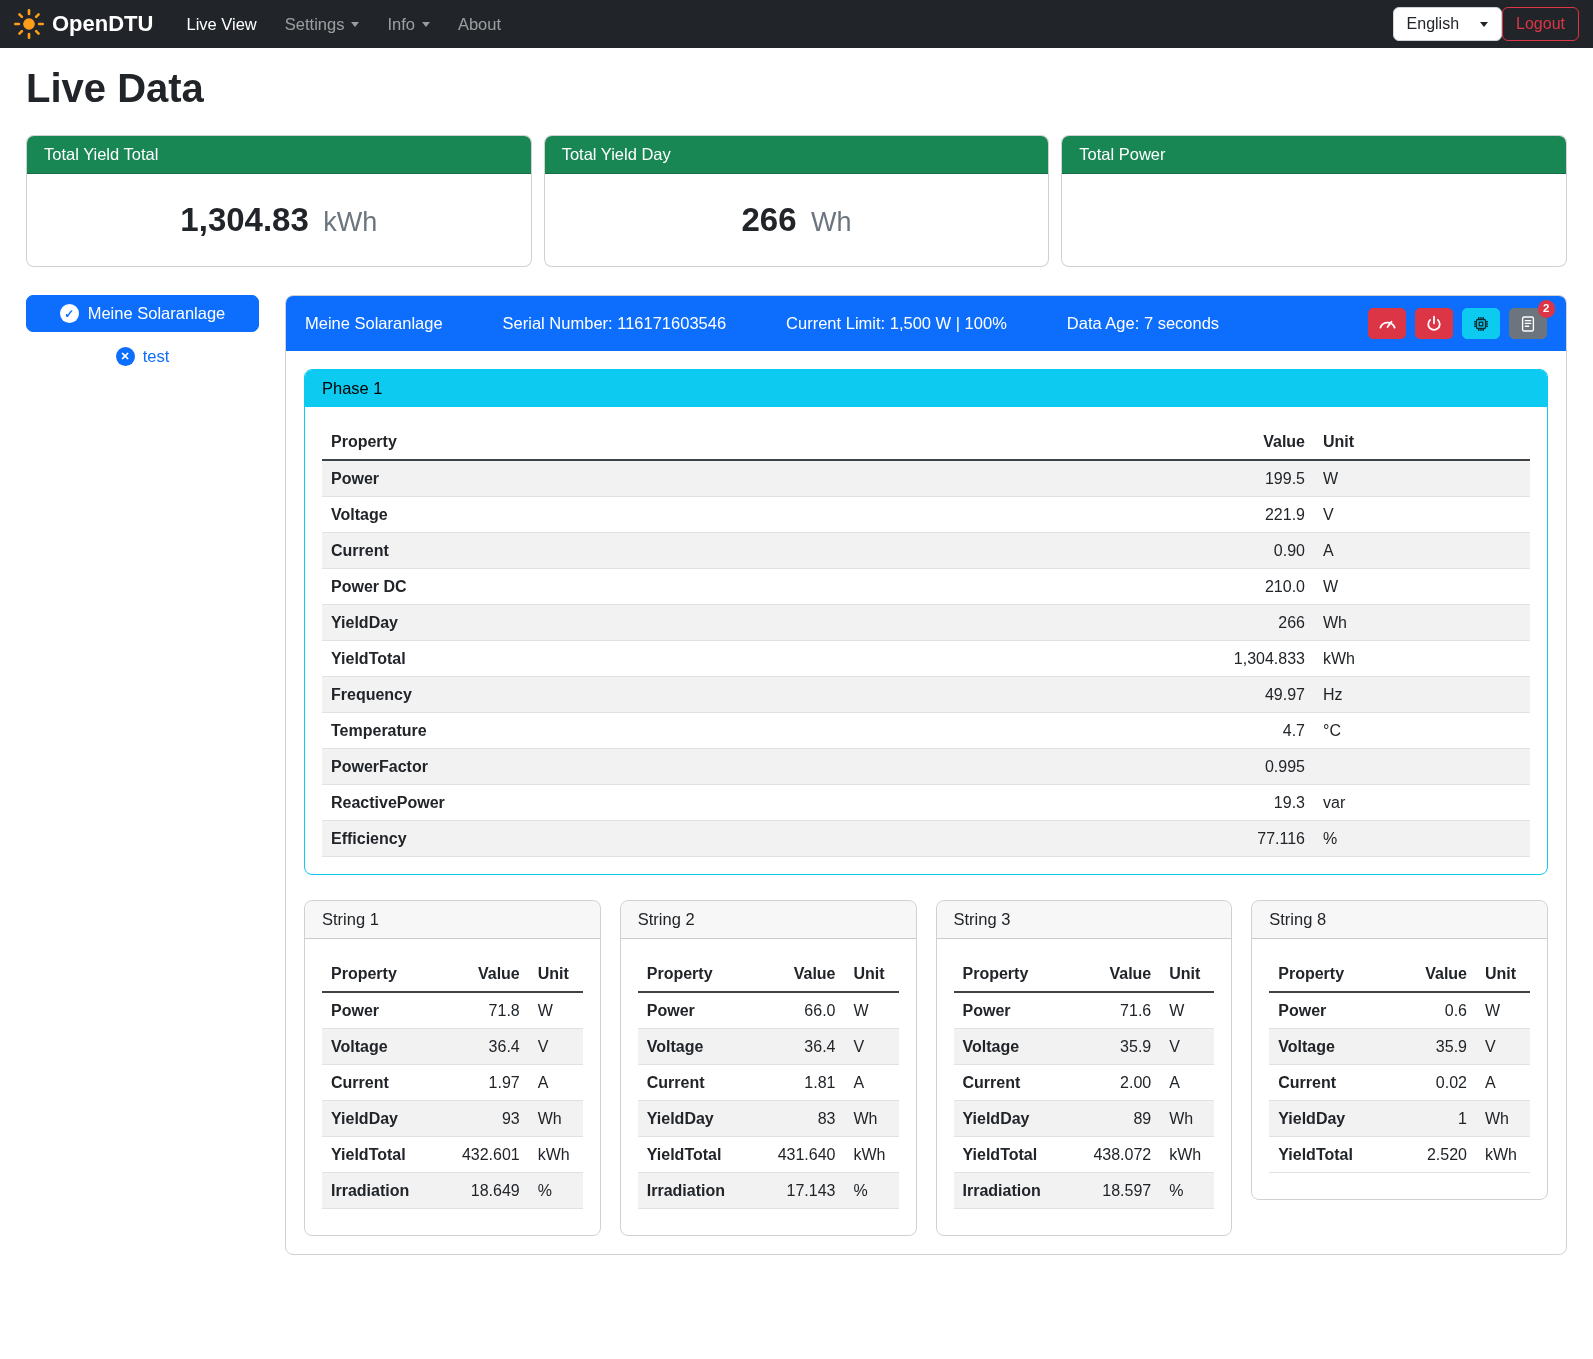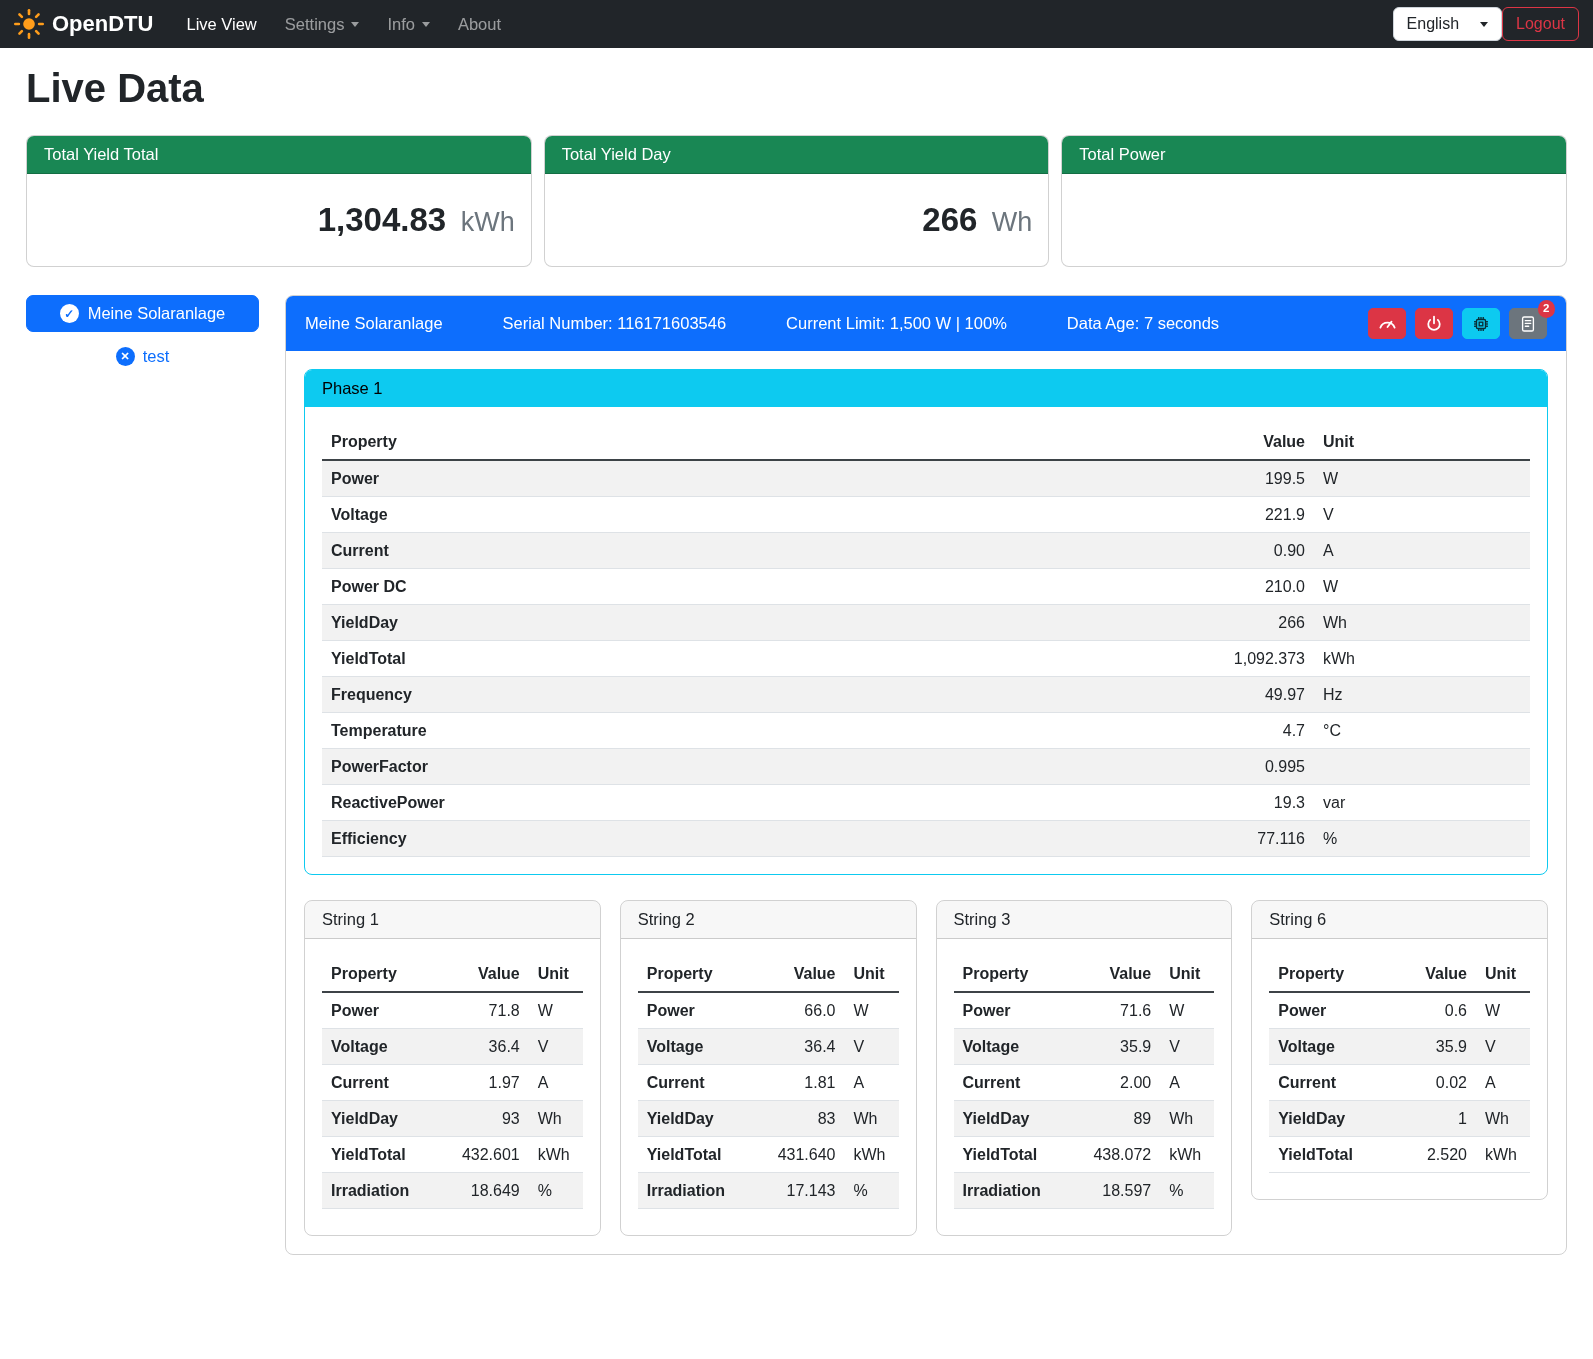--- a/index.html
+++ b/index.html
@@ -64,21 +64,21 @@
     background: #fff;
     border: 1px solid rgba(0,0,0,.18);
     border-radius: 8px;
   }
   .card-header-green {
     background: #198754; color: #fff;
     padding: 9px 17px; font-size: 16.5px;
     border-radius: 7px 7px 0 0;
     border-bottom: 1px solid rgba(0,0,0,.18);
   }
-  .summary-body { padding: 27px 16px; text-align: right; }
+  .summary-body { padding: 27px 16px; text-align: center; }
   .big-val { font-size: 33px; font-weight: 600; color: #212529; }
   .big-unit { font-size: 27px; color: #6c757d; margin-left: 10px; }
 
   
   .content {
     display: grid; grid-template-columns: 233px 1fr;
     gap: 26px; align-items: start;
   }
 
   
@@ -347,21 +347,21 @@
                     <td class="val">210.0</td>
                     <td class="unit">W</td>
                   </tr>
                   <tr>
                     <th>YieldDay</th>
                     <td class="val">266</td>
                     <td class="unit">Wh</td>
                   </tr>
                   <tr>
                     <th>YieldTotal</th>
-                    <td class="val">1,092.373</td>
+                    <td class="val">1,304.833</td>
                     <td class="unit">kWh</td>
                   </tr>
                   <tr>
                     <th>Frequency</th>
                     <td class="val">49.97</td>
                     <td class="unit">Hz</td>
                   </tr>
                   <tr>
                     <th>Temperature</th>
                     <td class="val">4.7</td>
@@ -524,21 +524,21 @@
                       <th>Irradiation</th>
                       <td class="val">18.597</td>
                       <td class="unit">%</td>
                     </tr>
                   </tbody>
               </table>
             </div>
           </div>
 
           <div class="string-card">
-            <div class="string-header">String 6</div>
+            <div class="string-header">String 8</div>
             <div class="string-body">
               <table class="string-table">
                 <thead>
                   <tr>
                     <th>Property</th>
                     <th class="val">Value</th>
                     <th class="unit">Unit</th>
                   </tr>
                 </thead>
                 <tbody>

